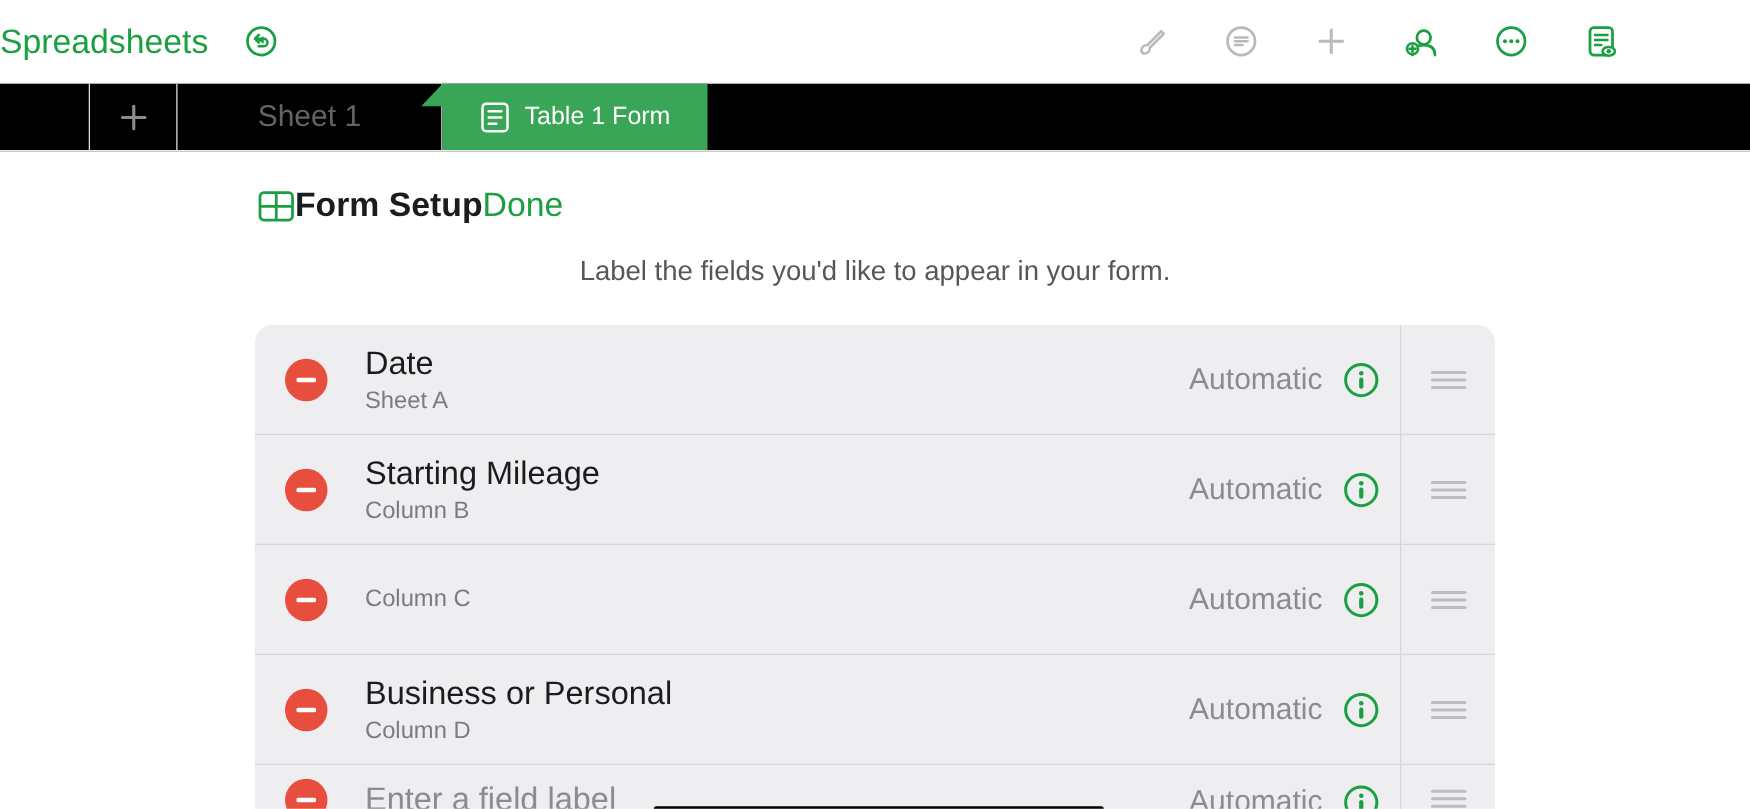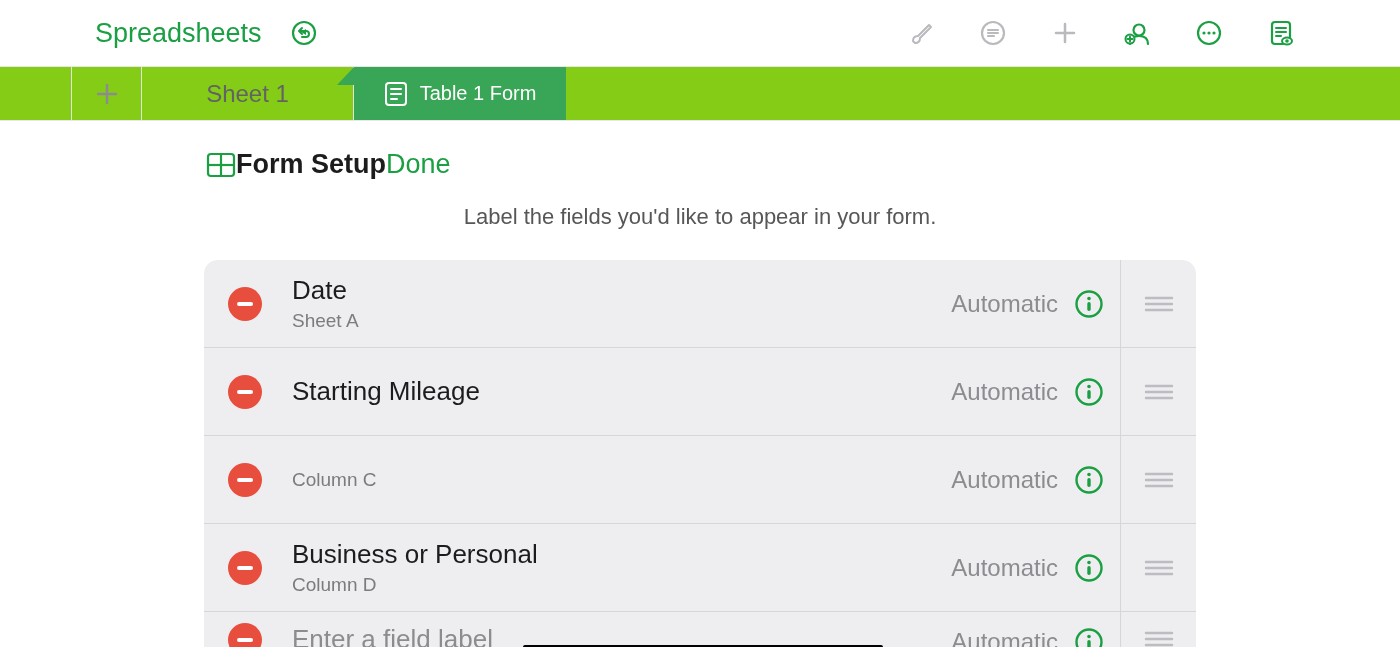--- a/index.html
+++ b/index.html
@@ -20,21 +20,20 @@
       display: flex;
       align-items: center;
       justify-content: space-between;
       padding: 0 20px 0 0;
       border-bottom: 1px solid #e7e7e7;
     }
     .topbar-left {
       display: flex;
       align-items: center;
       gap: 28px;
-      padding-left: 95px;
     }
     .topbar-title {
       font-size: 27px;
       font-weight: 400;
       color: #1a9f43;
       cursor: pointer;
     }
     .icon-btn {
       display: inline-flex;
       align-items: center;
@@ -43,21 +42,21 @@
     }
     .topbar-right {
       display: flex;
       align-items: center;
       gap: 44px;
       padding-right: 85px;
     }
     
     .tabbar {
       height: 54px;
-      background: #84cc16;
+      background: #000000;
       display: flex;
       align-items: stretch;
       border-bottom: 1px solid #e7e7e7;
     }
     .tabbar-seg {
       display: flex;
       align-items: center;
       justify-content: center;
       border-right: 1px solid #e2e2e2;
     }
@@ -351,20 +350,21 @@
   </div>
 
   <div class="row">
     <div class="minus">
       <svg width="16" height="4" viewBox="0 0 16 4">
           <rect width="16" height="4" rx="2" fill="#ffffff"></rect>
         </svg>
     </div>
     <div class="rowtext">
       <span class="lbl">Starting Mileage</span>
+      <span class="sub">Column B</span>
     </div>
     <div class="rowright">
       <span class="auto">Automatic</span>
       <span class="info icon-btn">
         <svg width="30" height="30" viewBox="0 0 30 30" fill="none">
           <circle cx="15" cy="15" r="12.5" stroke="#1a9f43" stroke-width="2.4"></circle>
           <circle cx="15" cy="9.5" r="1.8" fill="#1a9f43"></circle>
           <rect x="13.3" y="13" width="3.4" height="9" rx="1.7" fill="#1a9f43"></rect>
         </svg>
       </span>

